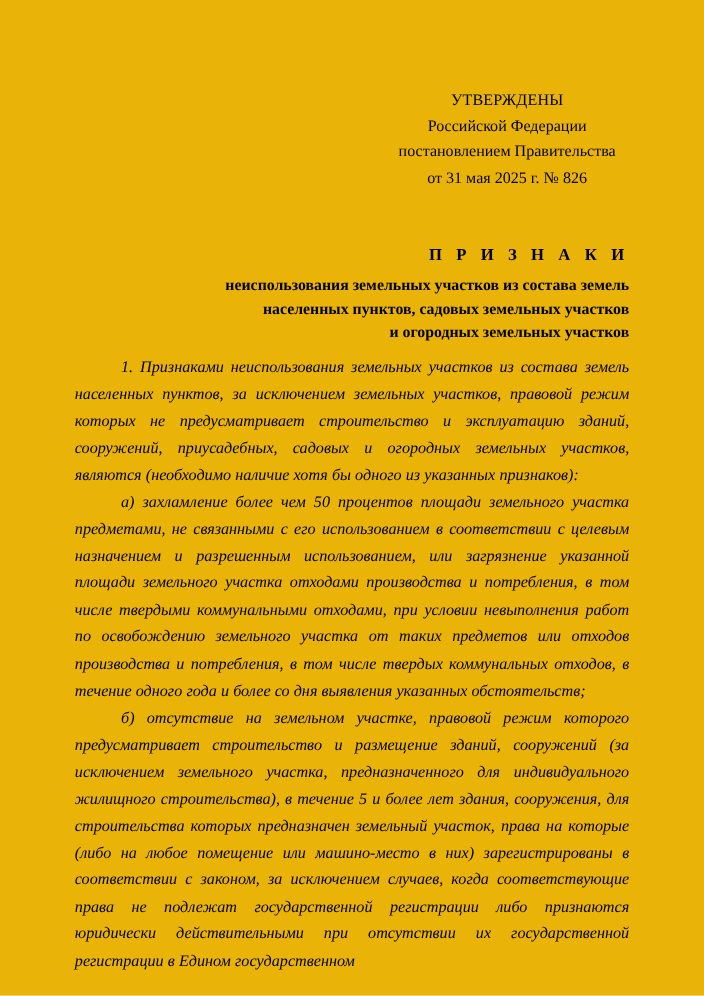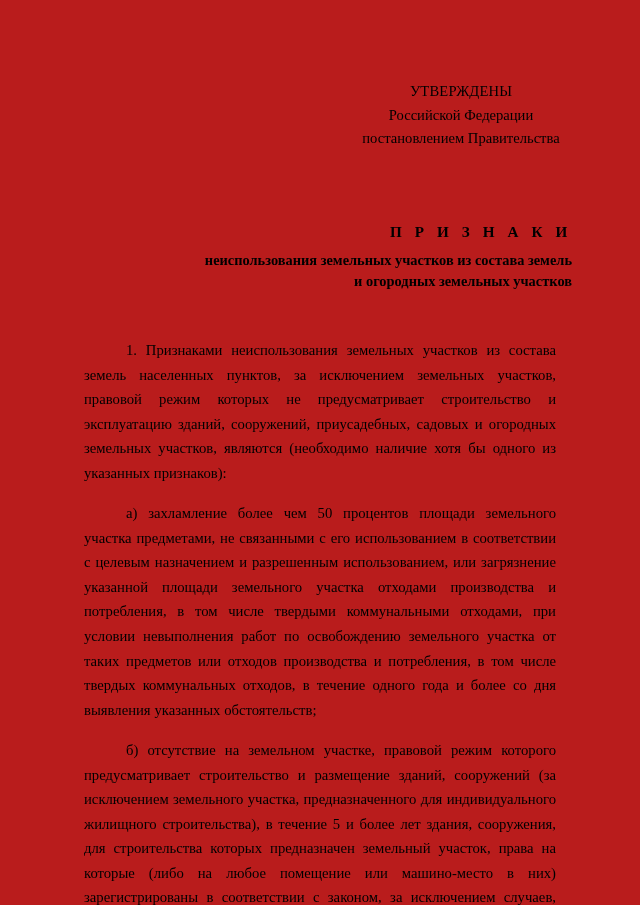--- a/index.html
+++ b/index.html
@@ -17,21 +17,21 @@
     color: #000000;
     -webkit-font-smoothing: antialiased;
   }
 
   .page {
     position: absolute;
     left: 0;
     top: 0;
     width: 640px;
     height: 905px;
-    background: #b91c1c;
+    background: #eab308;
   }
 
   
   .approval-block {
     position: absolute;
     left: 348px;
     top: 80px;
     width: 226px;
     text-align: center;
     font-size: 14.6px;
@@ -84,44 +84,47 @@
     left: 68px;
     top: 322px;
     width: 504px;
     font-size: 14.7px;
     line-height: 24.55px;
     text-align: justify;
     text-justify: inter-word;
     word-spacing: 0.1px;
   }
   .body-text p {
-    margin: 16px;
+    margin: 0;
     padding: 0;
     text-indent: 42px;
     text-align: justify;
     text-align-last: left;
     hyphens: none;
+    font-style: italic;
   }
 </style>
 </head>
 <body>
 
 <div class="page">
 
   <div class="approval-block">
     <span class="appr-line first">УТВЕРЖДЕНЫ</span>
     <span class="appr-line">Российской Федерации</span>
     <span class="appr-line">постановлением Правительства</span>
+    <span class="appr-line">от 31 мая 2025 г. № 826</span>
   </div>
 
   <div class="title-wrap">
     <h1 class="doc-title">П Р И З Н А К И</h1>
     <div class="subtitle-spacer"></div>
     <h2 class="doc-subtitle">
       <span class="sub-line">неиспользования земельных участков из состава земель</span>
+      <span class="sub-line">населенных пунктов, садовых земельных участков</span>
       <span class="sub-line">и огородных земельных участков</span>
     </h2>
   </div>
 
   <div class="body-text">
     <p>1. Признаками неиспользования земельных участков из состава земель населенных пунктов, за исключением земельных участков, правовой режим которых не предусматривает строительство и эксплуатацию зданий, сооружений, приусадебных, садовых и огородных земельных участков, являются (необходимо наличие хотя бы одного из указанных признаков):</p>
     <p>а) захламление более чем 50 процентов площади земельного участка предметами, не связанными с его использованием в соответствии с целевым назначением и разрешенным использованием, или загрязнение указанной площади земельного участка отходами производства и потребления, в том числе твердыми коммунальными отходами, при условии невыполнения работ по освобождению земельного участка от таких предметов или отходов производства и потребления, в том числе твердых коммунальных отходов, в течение одного года и более со дня выявления указанных обстоятельств;</p>
     <p>б) отсутствие на земельном участке, правовой режим которого предусматривает строительство и размещение зданий, сооружений (за исключением земельного участка, предназначенного для индивидуального жилищного строительства), в течение 5 и более лет здания, сооружения, для строительства которых предназначен земельный участок, права на которые (либо на любое помещение или машино-место в них) зарегистрированы в соответствии с законом, за исключением случаев, когда соответствующие права не подлежат государственной регистрации либо признаются юридически действительными при отсутствии их государственной регистрации в Едином государственном</p>
   </div>
 

